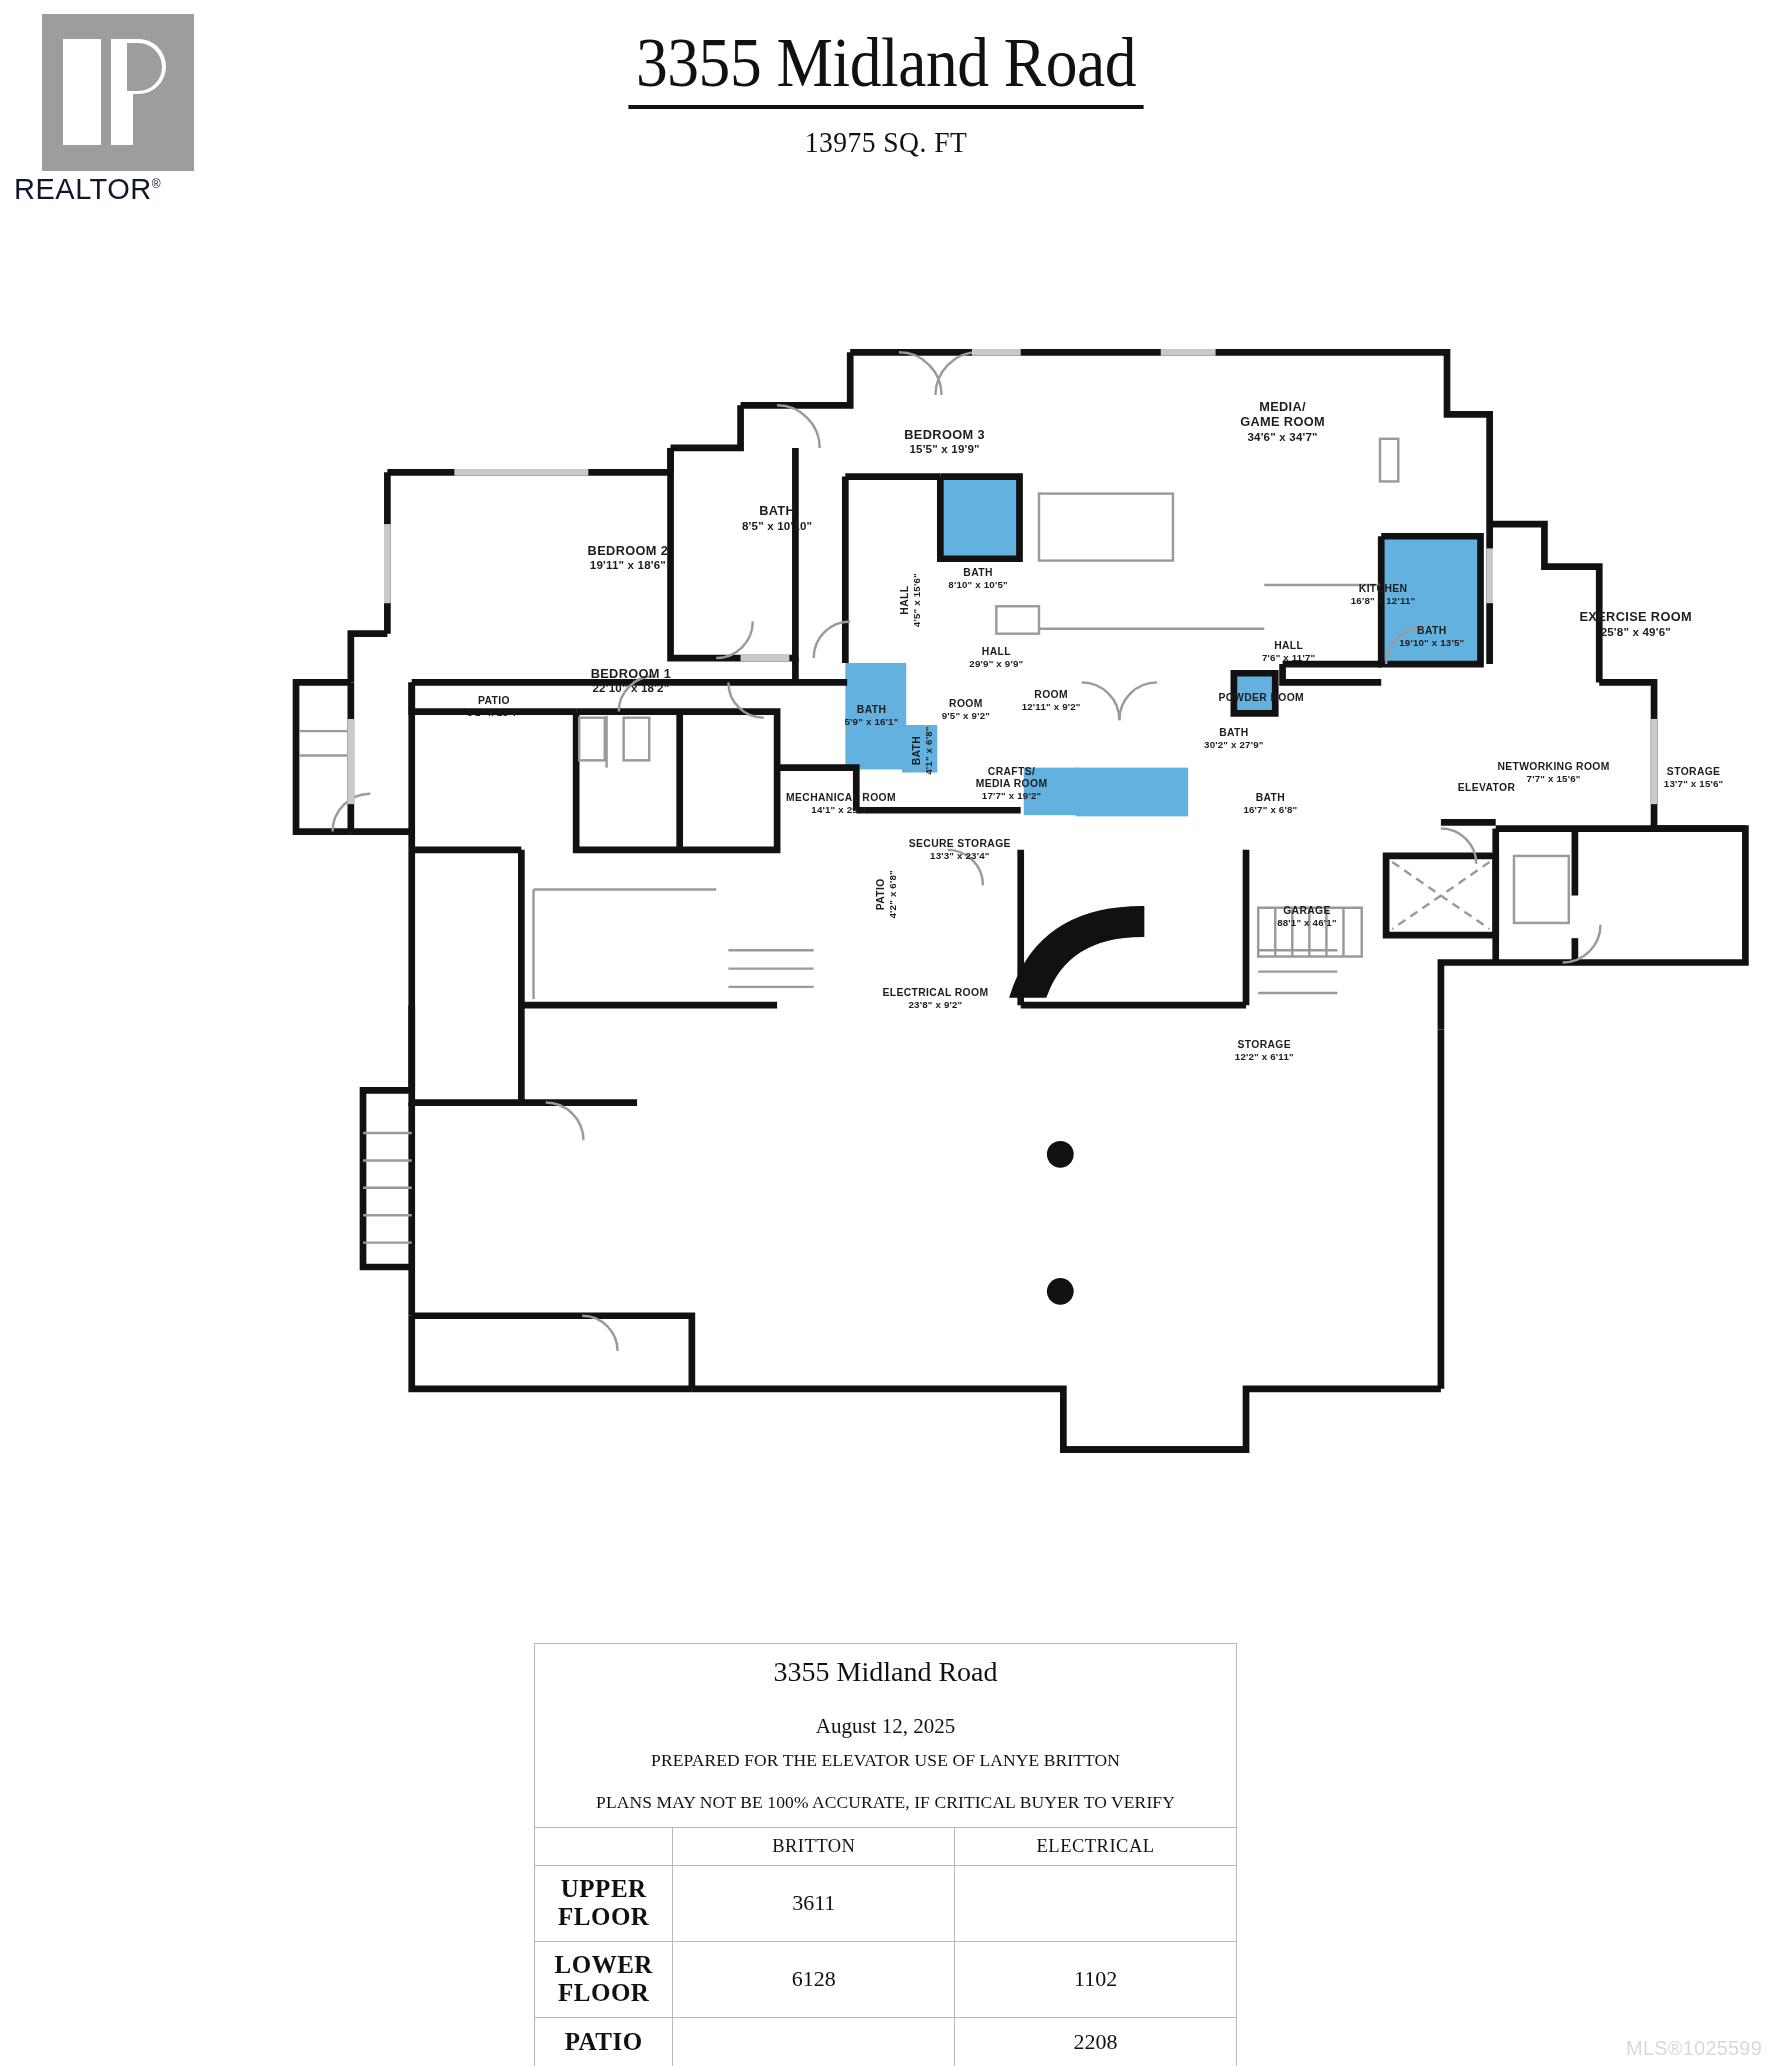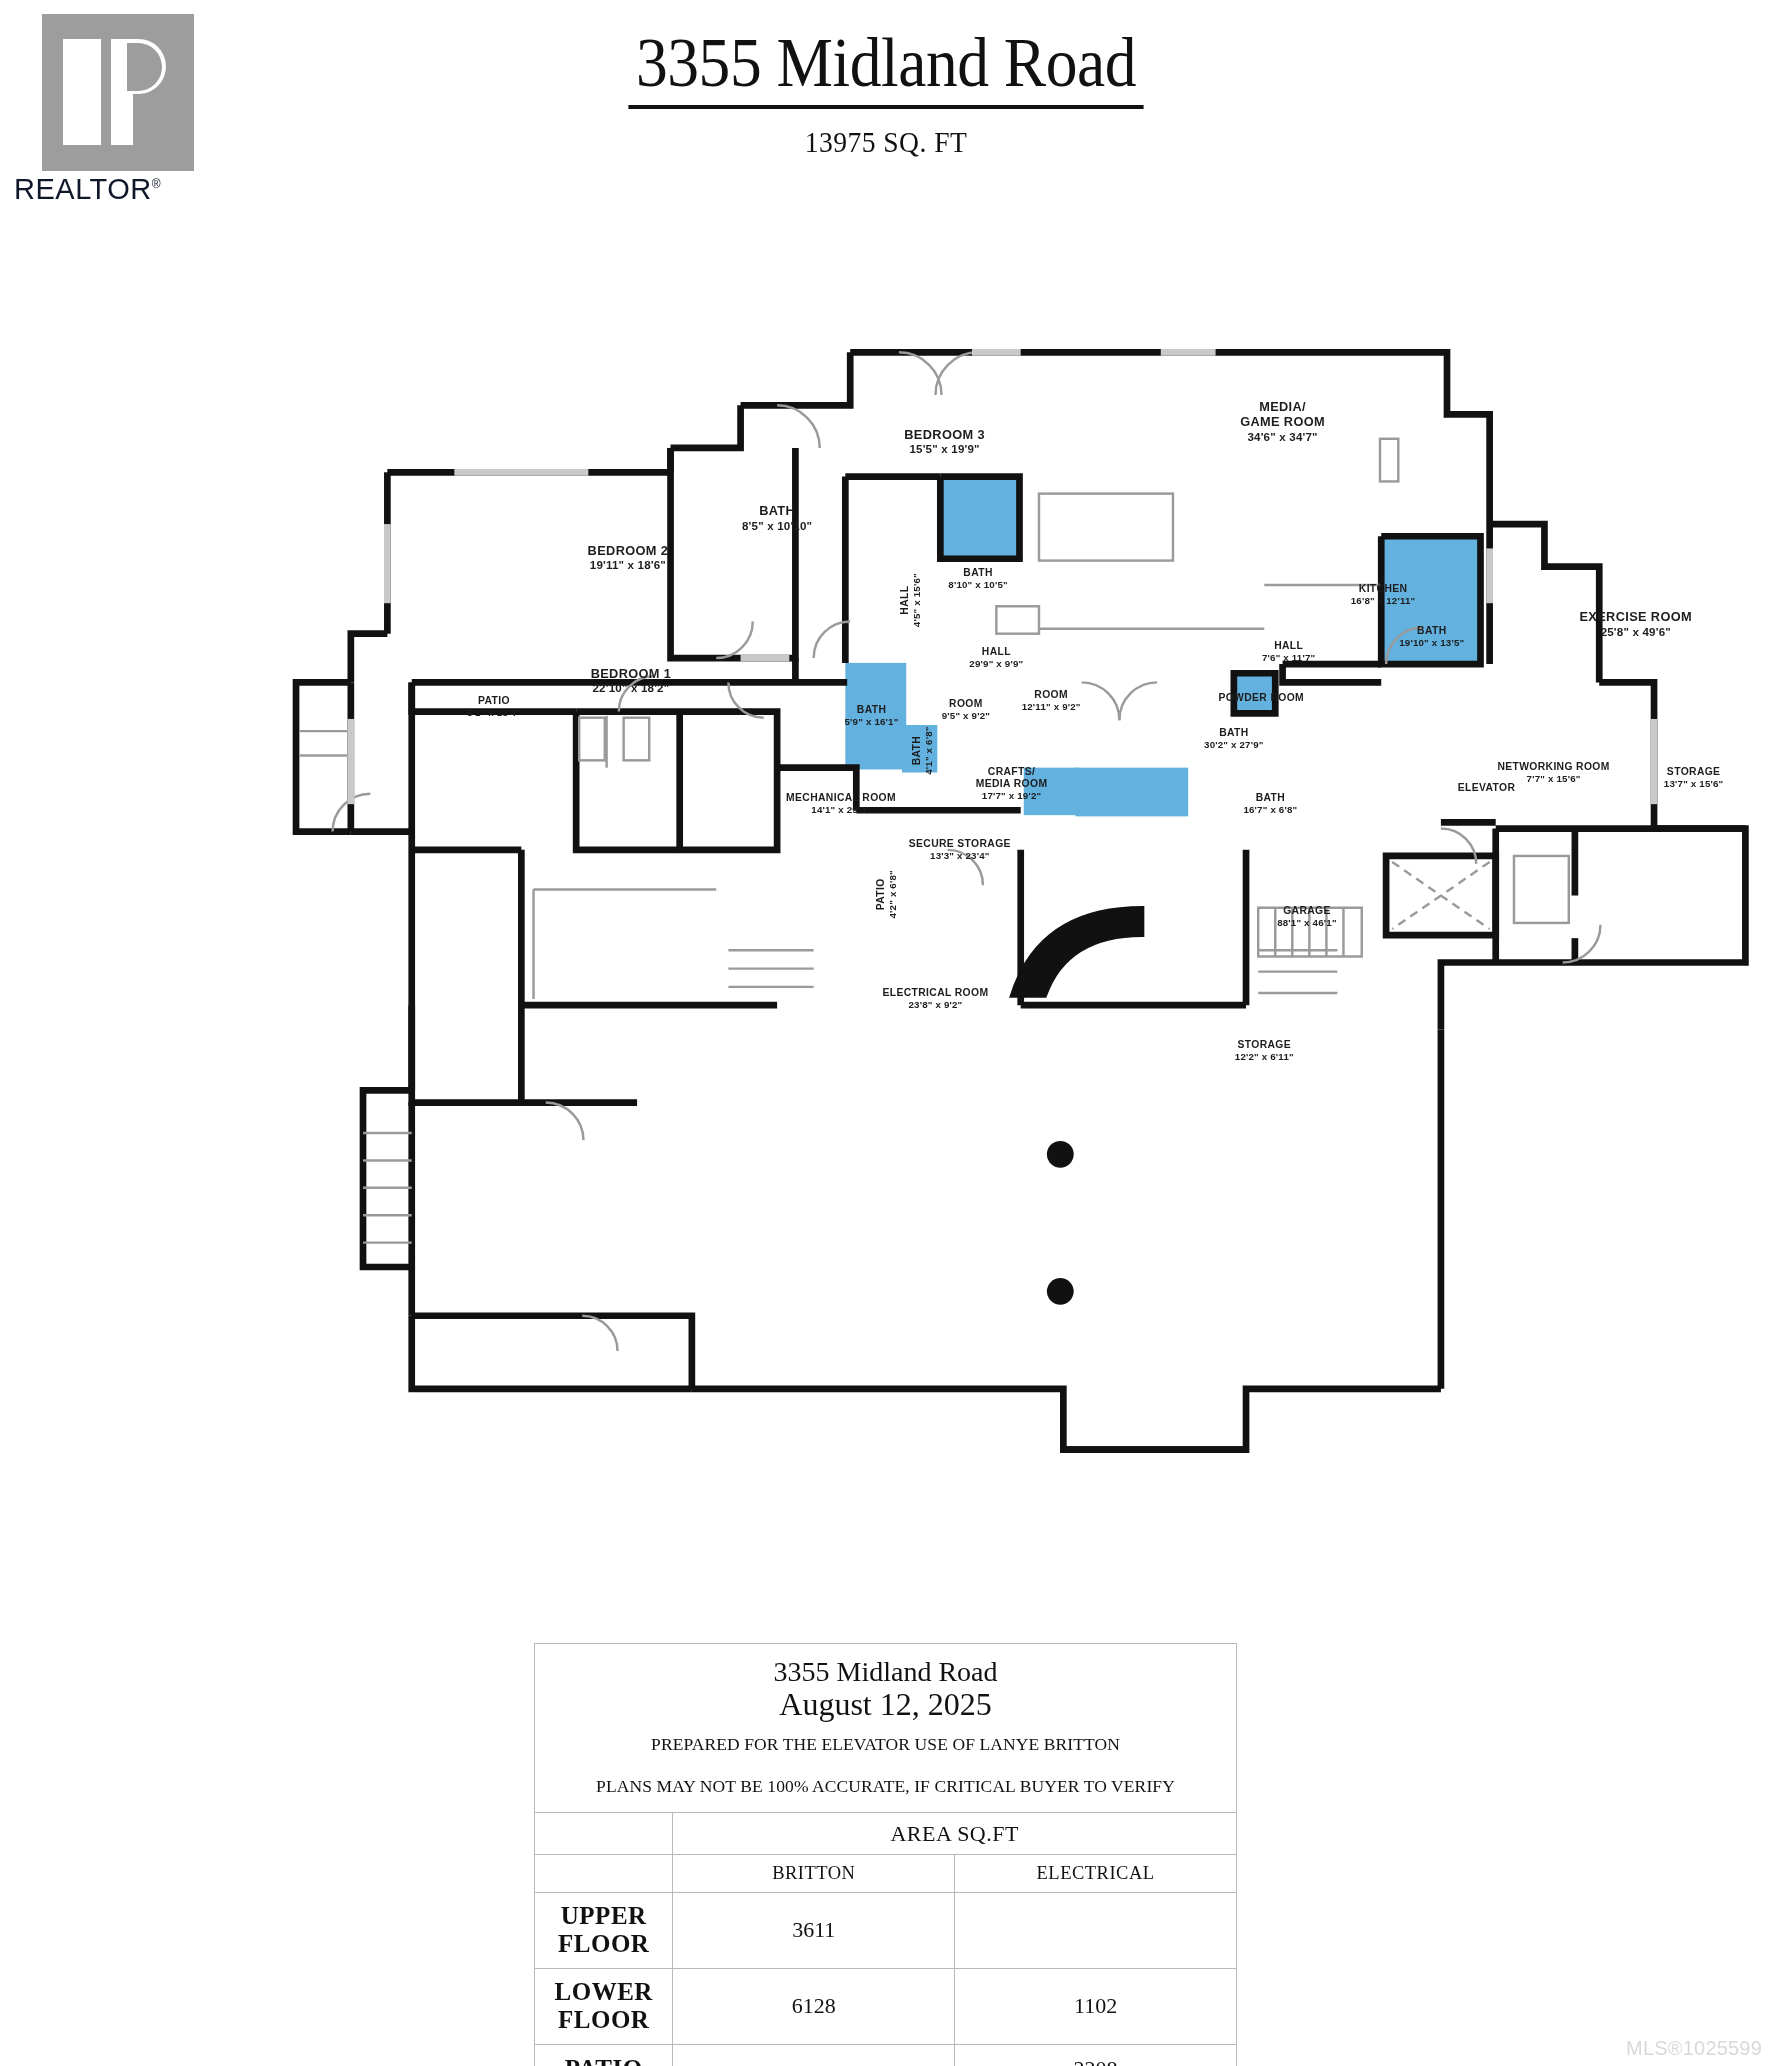--- a/index.html
+++ b/index.html
@@ -64,21 +64,21 @@
   #info-table {
     position:absolute; left:534px; top:1643px; width:703px;
     border:1.4px solid #b9b9b9; border-collapse:collapse; background:#fff;
   }
   #info-table td {
     border:1.4px solid #b9b9b9; padding:0;
     font-family:"Liberation Serif", serif; text-align:center; color:#111;
   }
   .hdr-cell { padding:12px 4.6px 14px 4.6px !important; }
   .hdr-addr { font-size:28px; line-height:1.12; }
-  .hdr-date { font-size:32px; line-height:1.12; }
+  .hdr-date { font-size:21px; line-height:1.12;margin-top:28px; }
   .hdr-note { font-size:17.5px; line-height:1.30; margin-top:10px; letter-spacing:0.1px; }
   .area-head { font-size:22px; padding:8.3px 0 7.4px 0 !important; letter-spacing:0.5px; }
   .col-head  { font-size:18.5px; padding:7.4px 0 8.3px 0 !important; letter-spacing:0.5px; }
   .row-label { font-size:25px; padding:9.2px 0 10px 0 !important; letter-spacing:0.5px;font-weight:bold; }
   .row-val   { font-size:22px; padding:9.2px 0 10px 0 !important; }
   .blank-cell{ }
   .c-label { width:138px; }
   .c-fin   { width:281px; }
   .c-unfin { width:281px; }
 
@@ -397,24 +397,20 @@
     <tr>
       <td colspan="3" class="hdr-cell">
         <div class="hdr-addr">3355 Midland Road</div>
         <div class="hdr-date">August 12, 2025</div>
         <div class="hdr-note">PREPARED FOR THE ELEVATOR USE OF LANYE BRITTON</div>
         <div class="hdr-note" style="margin-top:19px">PLANS MAY NOT BE 100% ACCURATE, IF CRITICAL BUYER TO VERIFY</div>
       </td>
     </tr>
     <tr>
       <td class="c-label blank-cell"></td>
-      <td class="area-head" colspan="2">AREA SQ.FT</td>
-    </tr>
-    <tr>
-      <td class="c-label blank-cell"></td>
       <td class="c-fin col-head">BRITTON</td>
       <td class="c-unfin col-head">ELECTRICAL</td>
     </tr>
     <tr>
       <td class="row-label">UPPER FLOOR</td>
       <td class="row-val">3611</td>
       <td class="row-val"></td>
     </tr>
     <tr>
       <td class="row-label">LOWER FLOOR</td>

